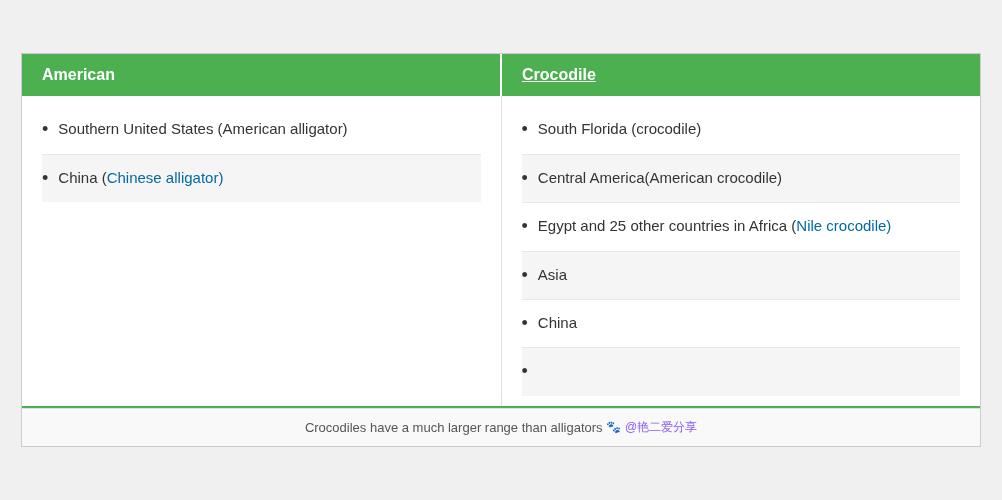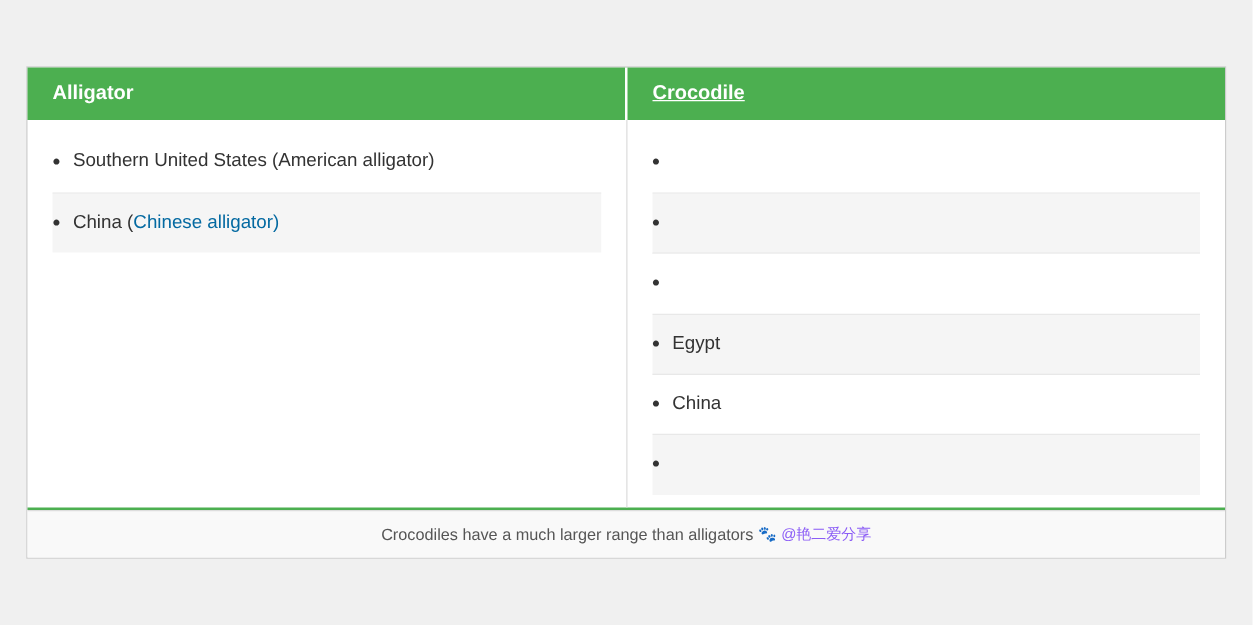--- a/index.html
+++ b/index.html
@@ -122,50 +122,53 @@
     .left-col .row-item:nth-child(odd) {
       background: #ffffff;
     }
   </style>
 </head>
 <body>
 
 <div class="page-wrapper">
 
   <div class="table-header">
-    <div class="header-cell">Alligator</div>
+    <div class="header-cell">American</div>
     <div class="header-cell">Crocodile</div>
   </div>
 
   <div class="table-body">
 
     <div class="col left-col">
       <div class="row-item">
         <span class="bullet">•</span>
         <span class="item-text">Southern United States (American alligator)</span>
       </div>
       <div class="row-item">
         <span class="bullet">•</span>
         <span class="item-text">China (<span class="green-text">Chinese alligator)</span></span>
       </div>
     </div>
 
     <div class="col right-col">
       <div class="row-item">
         <span class="bullet">•</span>
+        <span class="item-text">South Florida (crocodile)</span>
       </div>
       <div class="row-item">
         <span class="bullet">•</span>
+        <span class="item-text">Central America(American crocodile)</span>
       </div>
       <div class="row-item">
         <span class="bullet">•</span>
+        <span class="item-text">Egypt and 25 other countries in Africa (<span class="green-text">Nile crocodile)</span></span>
       </div>
       <div class="row-item">
         <span class="bullet">•</span>
-        <span class="item-text">Egypt</span>
+        <span class="item-text">Asia</span>
       </div>
       <div class="row-item">
         <span class="bullet">•</span>
         <span class="item-text">China</span>
       </div>
       <div class="row-item">
         <span class="bullet">•</span>
       </div>
     </div>
 

